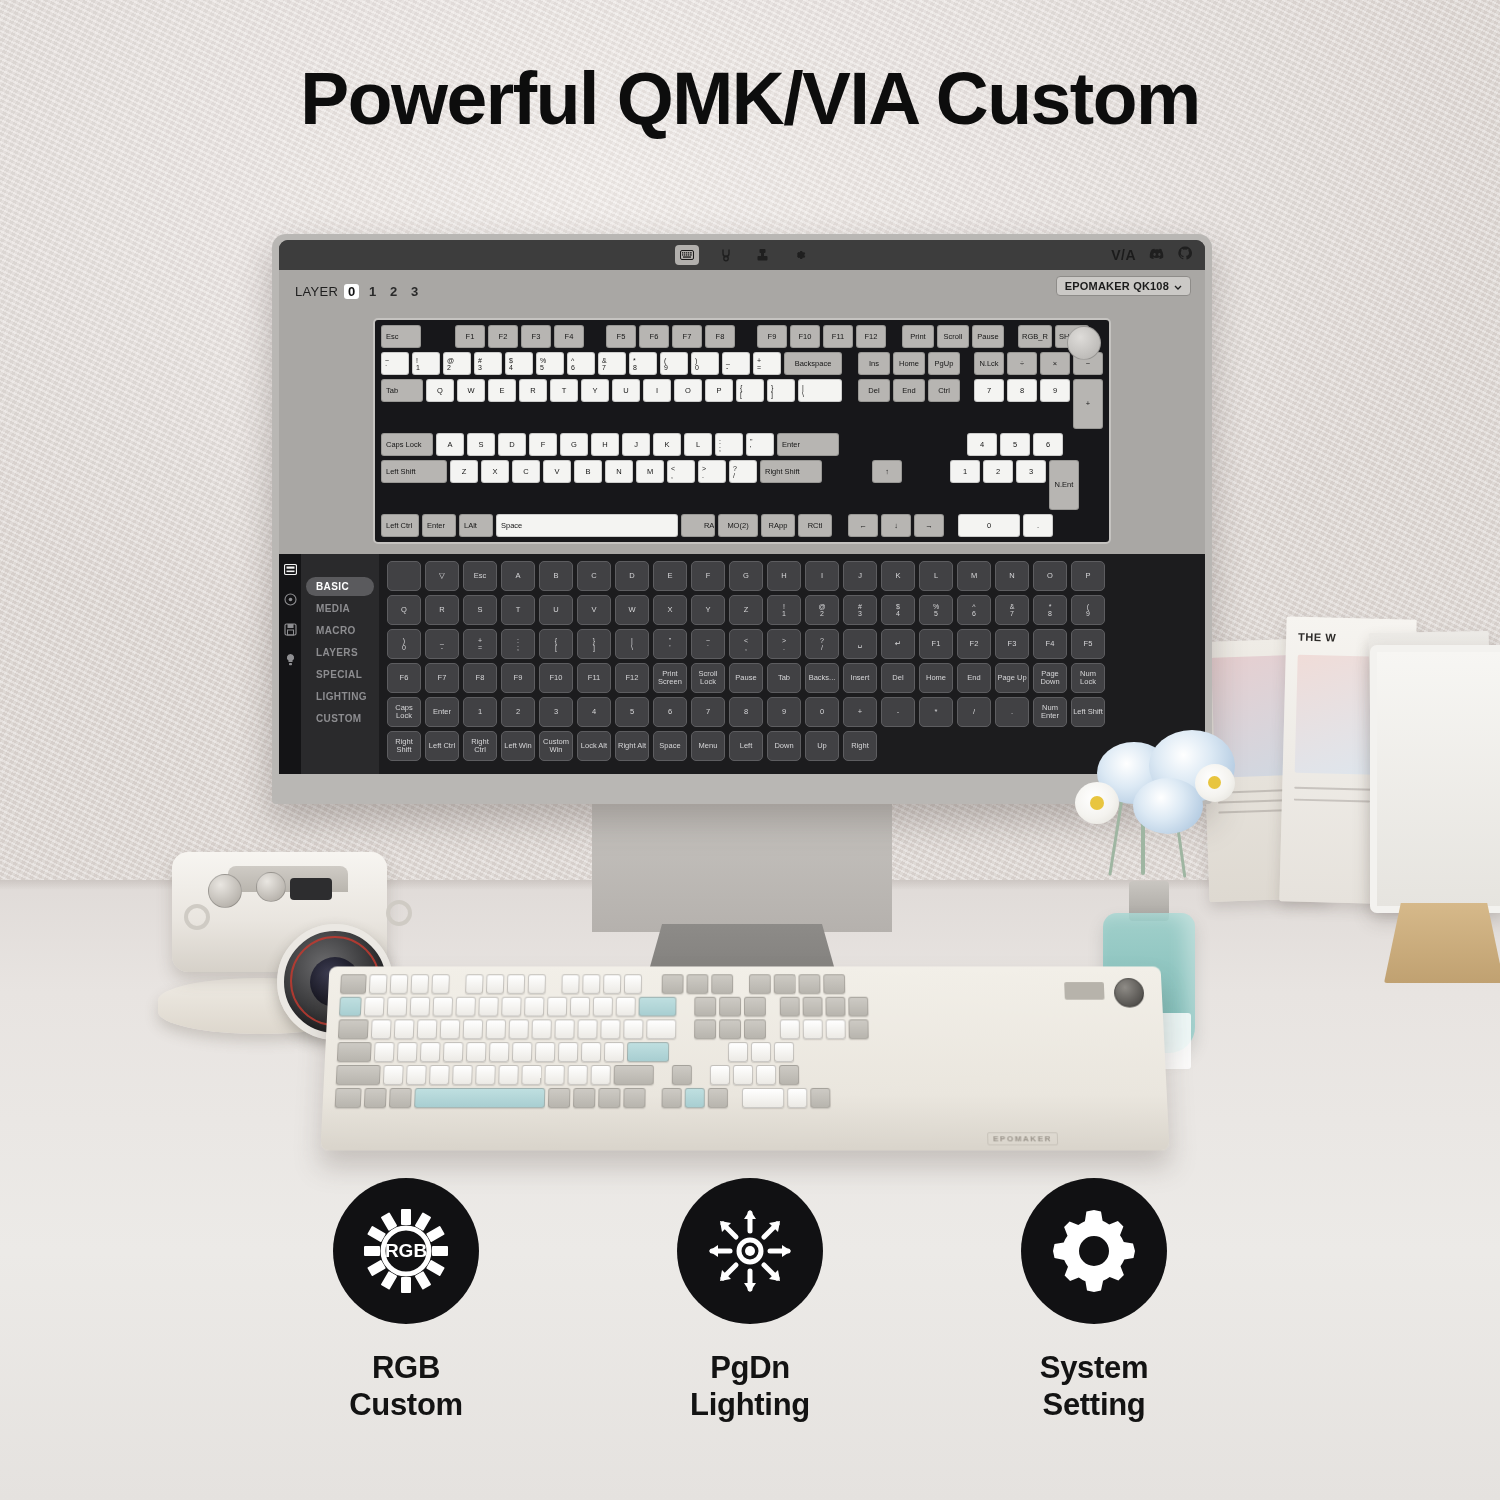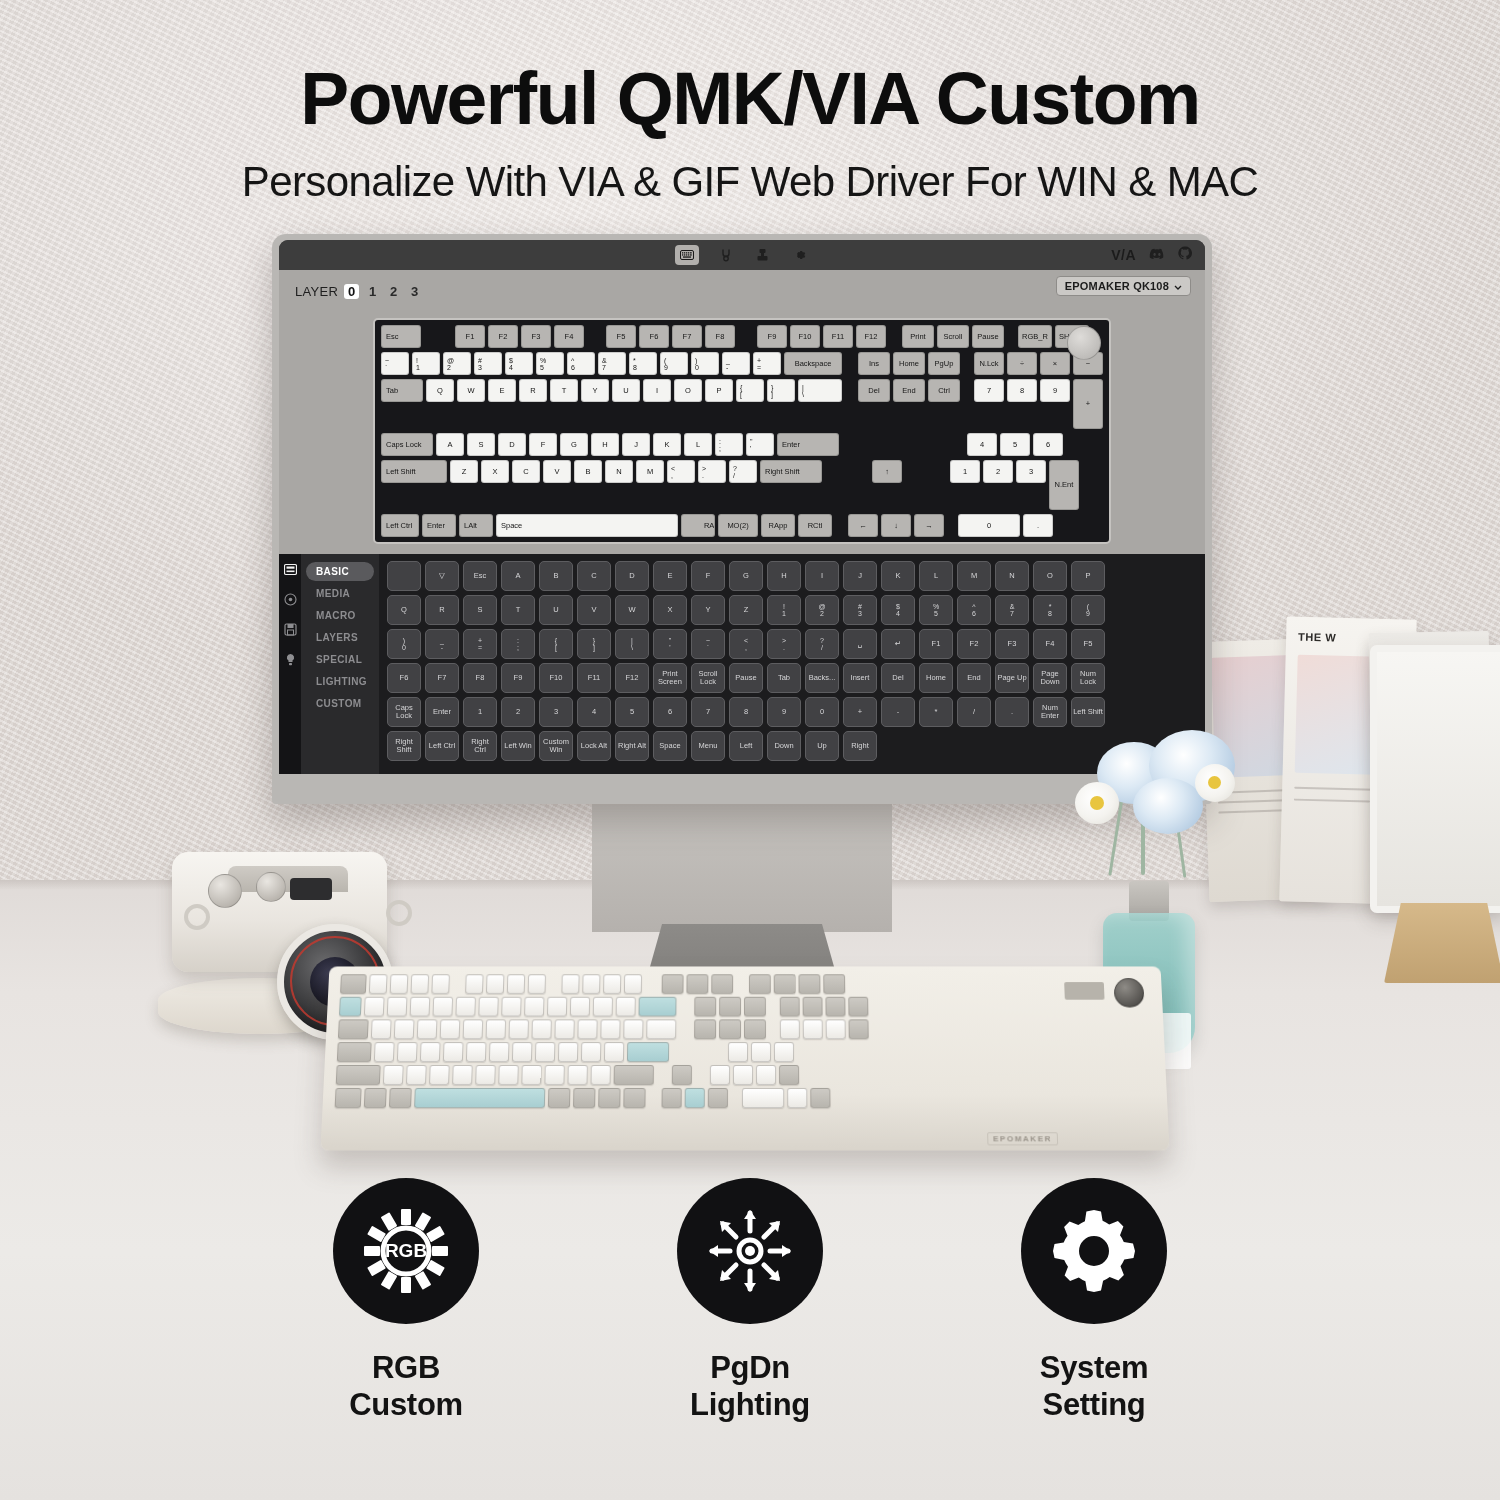--- a/index.html
+++ b/index.html
@@ -155,21 +155,21 @@
   .rail-ico.active { color: #f2f2f2; }
   .rail-ico svg { display:block; }
   .menu {
     width: 78px; background: #2a2a2c; padding: 8px 0 0 0;
     display: flex; flex-direction: column; gap: 3px;
   }
   .menu-item {
     font-size: 10px; font-weight: 700; color: #8d8d90; letter-spacing: .4px;
     padding: 4px 0 4px 10px; margin: 0 5px; border-radius: 10px;
   }
-  .menu-item.sel { background: #5a5a5d; color: #ffffff; }
+  .menu-item.sel { background: #5a5a5d; color: #ffffff; margin-top: 15px; }
 
   .picker { flex: 1; padding: 7px 6px 6px 8px; display: flex; flex-direction: column; gap: 4px; }
   .picker-row { display: flex; gap: 4px; }
   .pk {
     width: 34px; height: 30px; border-radius: 5px;
     background: #414144; border: 1px solid #5d5d60;
     color: #d6d6d8; font-size: 7.5px; line-height: 1.05;
     display: flex; align-items: center; justify-content: center; text-align: center;
     flex: none; overflow: hidden; padding: 0 1px;
   }
@@ -330,21 +330,20 @@
 <div class="backdrop">
   <div class="wall">
       <div class="wall-tex"></div>
     </div>
   <div class="desk"></div>
   <div class="desk-edge"></div>
 </div>
 
 <div class="headings">
   <div class="title">Powerful QMK/VIA Custom</div>
-  <div class="subtitle">Personalize With VIA &amp; GIF Web Driver For WIN &amp; MAC</div>
 </div>
 
 <div class="books">
   <div class="book bk1">
     <div class="bk-img" style="left:10px;top:16px;width:100px;height:120px;"></div>
     <div class="bk-line" style="left:12px;top:150px;width:92px;"></div>
     <div class="bk-line" style="left:12px;top:160px;width:70px;"></div>
     <div class="bk-line" style="left:12px;top:170px;width:84px;"></div>
   </div>
   <div class="book bk2">

